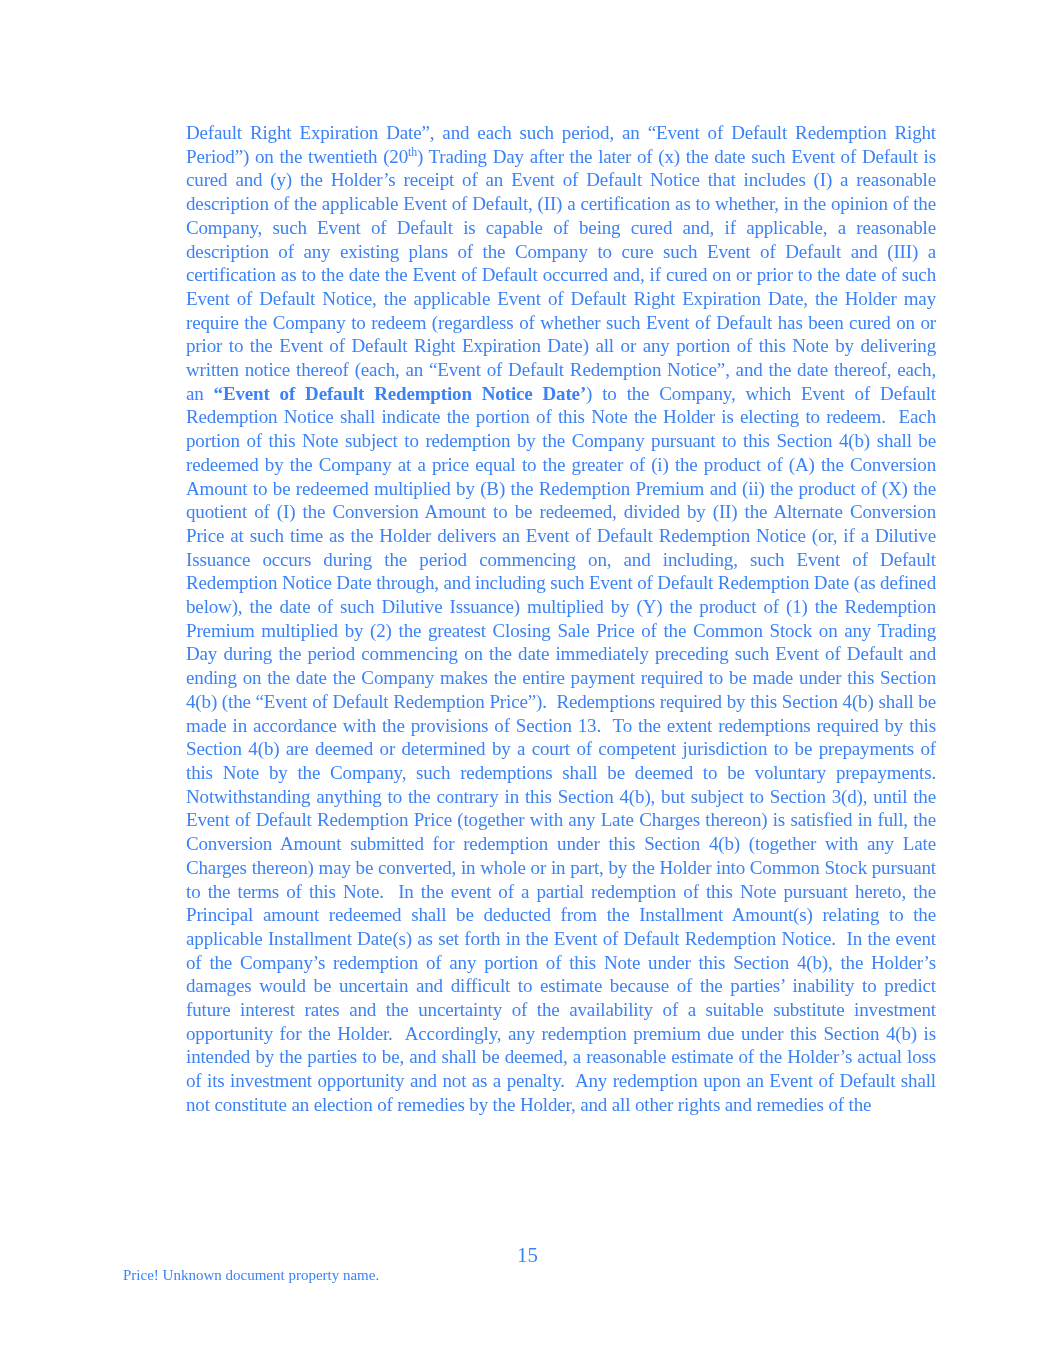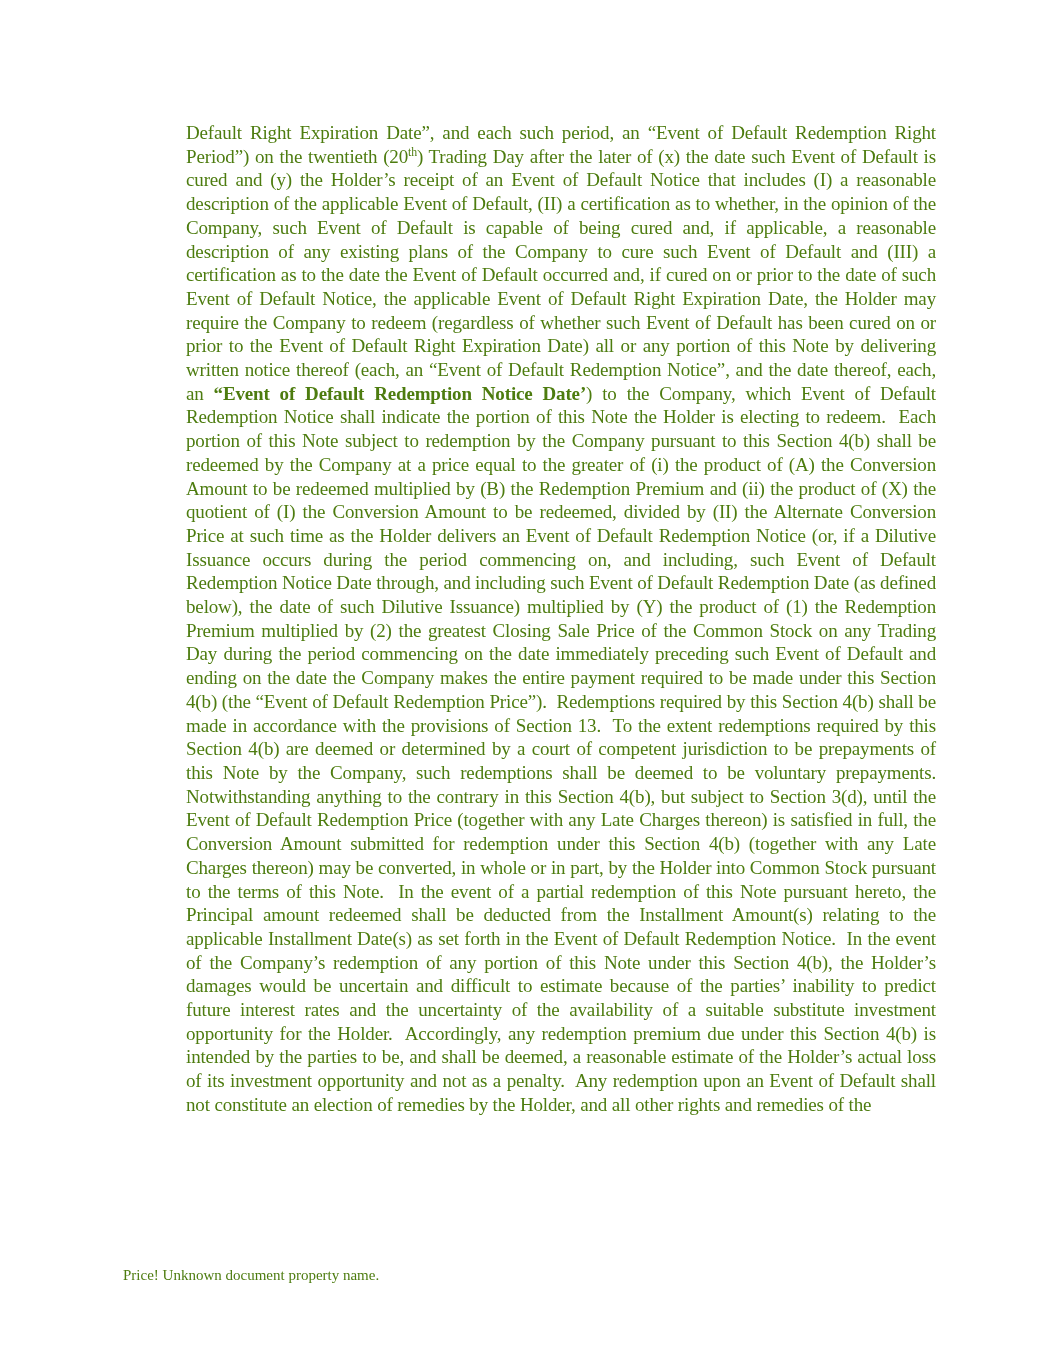--- a/index.html
+++ b/index.html
@@ -7,21 +7,21 @@
     padding: 0;
     background: #ffffff;
   }
   .page {
     position: relative;
     width: 1055px;
     height: 1365px;
     background: #ffffff;
     overflow: hidden;
     font-family: "Liberation Serif", "DejaVu Serif", serif;
-    color: #4d7c0f;
+    color: #3b82f6;
   }
   .body-text {
     position: absolute;
     left: 186px;
     top: 121px;
     width: 750px;
     margin: 0;
     font-size: 19px;
     line-height: 23.7px;
     text-align: justify;
@@ -51,15 +51,16 @@
     font-size: 15px;
     line-height: 18px;
   }
 </style>
 </head>
 <body>
 
 <div class="page">
   <p class="body-text"><span class="seg-normal">Default Right Expiration Date”, and each such period, an “Event of Default Redemption Right Period”) on the twentieth (20</span><span class="seg-superscript">th</span><span class="seg-normal">) Trading Day after the later of (x) the date such Event of Default is cured and (y) the Holder’s receipt of an Event of Default Notice that includes (I) a reasonable description of the applicable Event of Default, (II) a certification as to whether, in the opinion of the Company, such Event of Default is capable of being cured and, if applicable, a reasonable description of any existing plans of the Company to cure such Event of Default and (III) a certification as to the date the Event of Default occurred and, if cured on or prior to the date of such Event of Default Notice, the applicable Event of Default Right Expiration Date, the Holder may require the Company to redeem (regardless of whether such Event of Default has been cured on or prior to the Event of Default Right Expiration Date) all or any portion of this Note by delivering written notice thereof (each, an “Event of Default Redemption Notice”, and the date thereof, each, an </span><span class="seg-bold">“Event of Default Redemption Notice Date’</span><span class="seg-normal">) to the Company, which Event of Default Redemption Notice shall indicate the portion of this Note the Holder is electing to redeem.  Each portion of this Note subject to redemption by the Company pursuant to this Section 4(b) shall be redeemed by the Company at a price equal to the greater of (i) the product of (A) the Conversion Amount to be redeemed multiplied by (B) the Redemption Premium and (ii) the product of (X) the quotient of (I) the Conversion Amount to be redeemed, divided by (II) the Alternate Conversion Price at such time as the Holder delivers an Event of Default Redemption Notice (or, if a Dilutive Issuance occurs during the period commencing on, and including, such Event of Default Redemption Notice Date through, and including such Event of Default Redemption Date (as defined below), the date of such Dilutive Issuance) multiplied by (Y) the product of (1) the Redemption Premium multiplied by (2) the greatest Closing Sale Price of the Common Stock on any Trading Day during the period commencing on the date immediately preceding such Event of Default and ending on the date the Company makes the entire payment required to be made under this Section 4(b) (the “Event of Default Redemption Price”).  Redemptions required by this Section 4(b) shall be made in accordance with the provisions of Section 13.  To the extent redemptions required by this Section 4(b) are deemed or determined by a court of competent jurisdiction to be prepayments of this Note by the Company, such redemptions shall be deemed to be voluntary prepayments.  Notwithstanding anything to the contrary in this Section 4(b), but subject to Section 3(d), until the Event of Default Redemption Price (together with any Late Charges thereon) is satisfied in full, the Conversion Amount submitted for redemption under this Section 4(b) (together with any Late Charges thereon) may be converted, in whole or in part, by the Holder into Common Stock pursuant to the terms of this Note.  In the event of a partial redemption of this Note pursuant hereto, the Principal amount redeemed shall be deducted from the Installment Amount(s) relating to the applicable Installment Date(s) as set forth in the Event of Default Redemption Notice.  In the event of the Company’s redemption of any portion of this Note under this Section 4(b), the Holder’s damages would be uncertain and difficult to estimate because of the parties’ inability to predict future interest rates and the uncertainty of the availability of a suitable substitute investment opportunity for the Holder.  Accordingly, any redemption premium due under this Section 4(b) is intended by the parties to be, and shall be deemed, a reasonable estimate of the Holder’s actual loss of its investment opportunity and not as a penalty.  Any redemption upon an Event of Default shall not constitute an election of remedies by the Holder, and all other rights and remedies of the</span></p>
 
+  <div class="page-number">15</div>
 
   <div class="footer-error">Price! Unknown document property name.</div>
 </div>
 
 </body></html>

